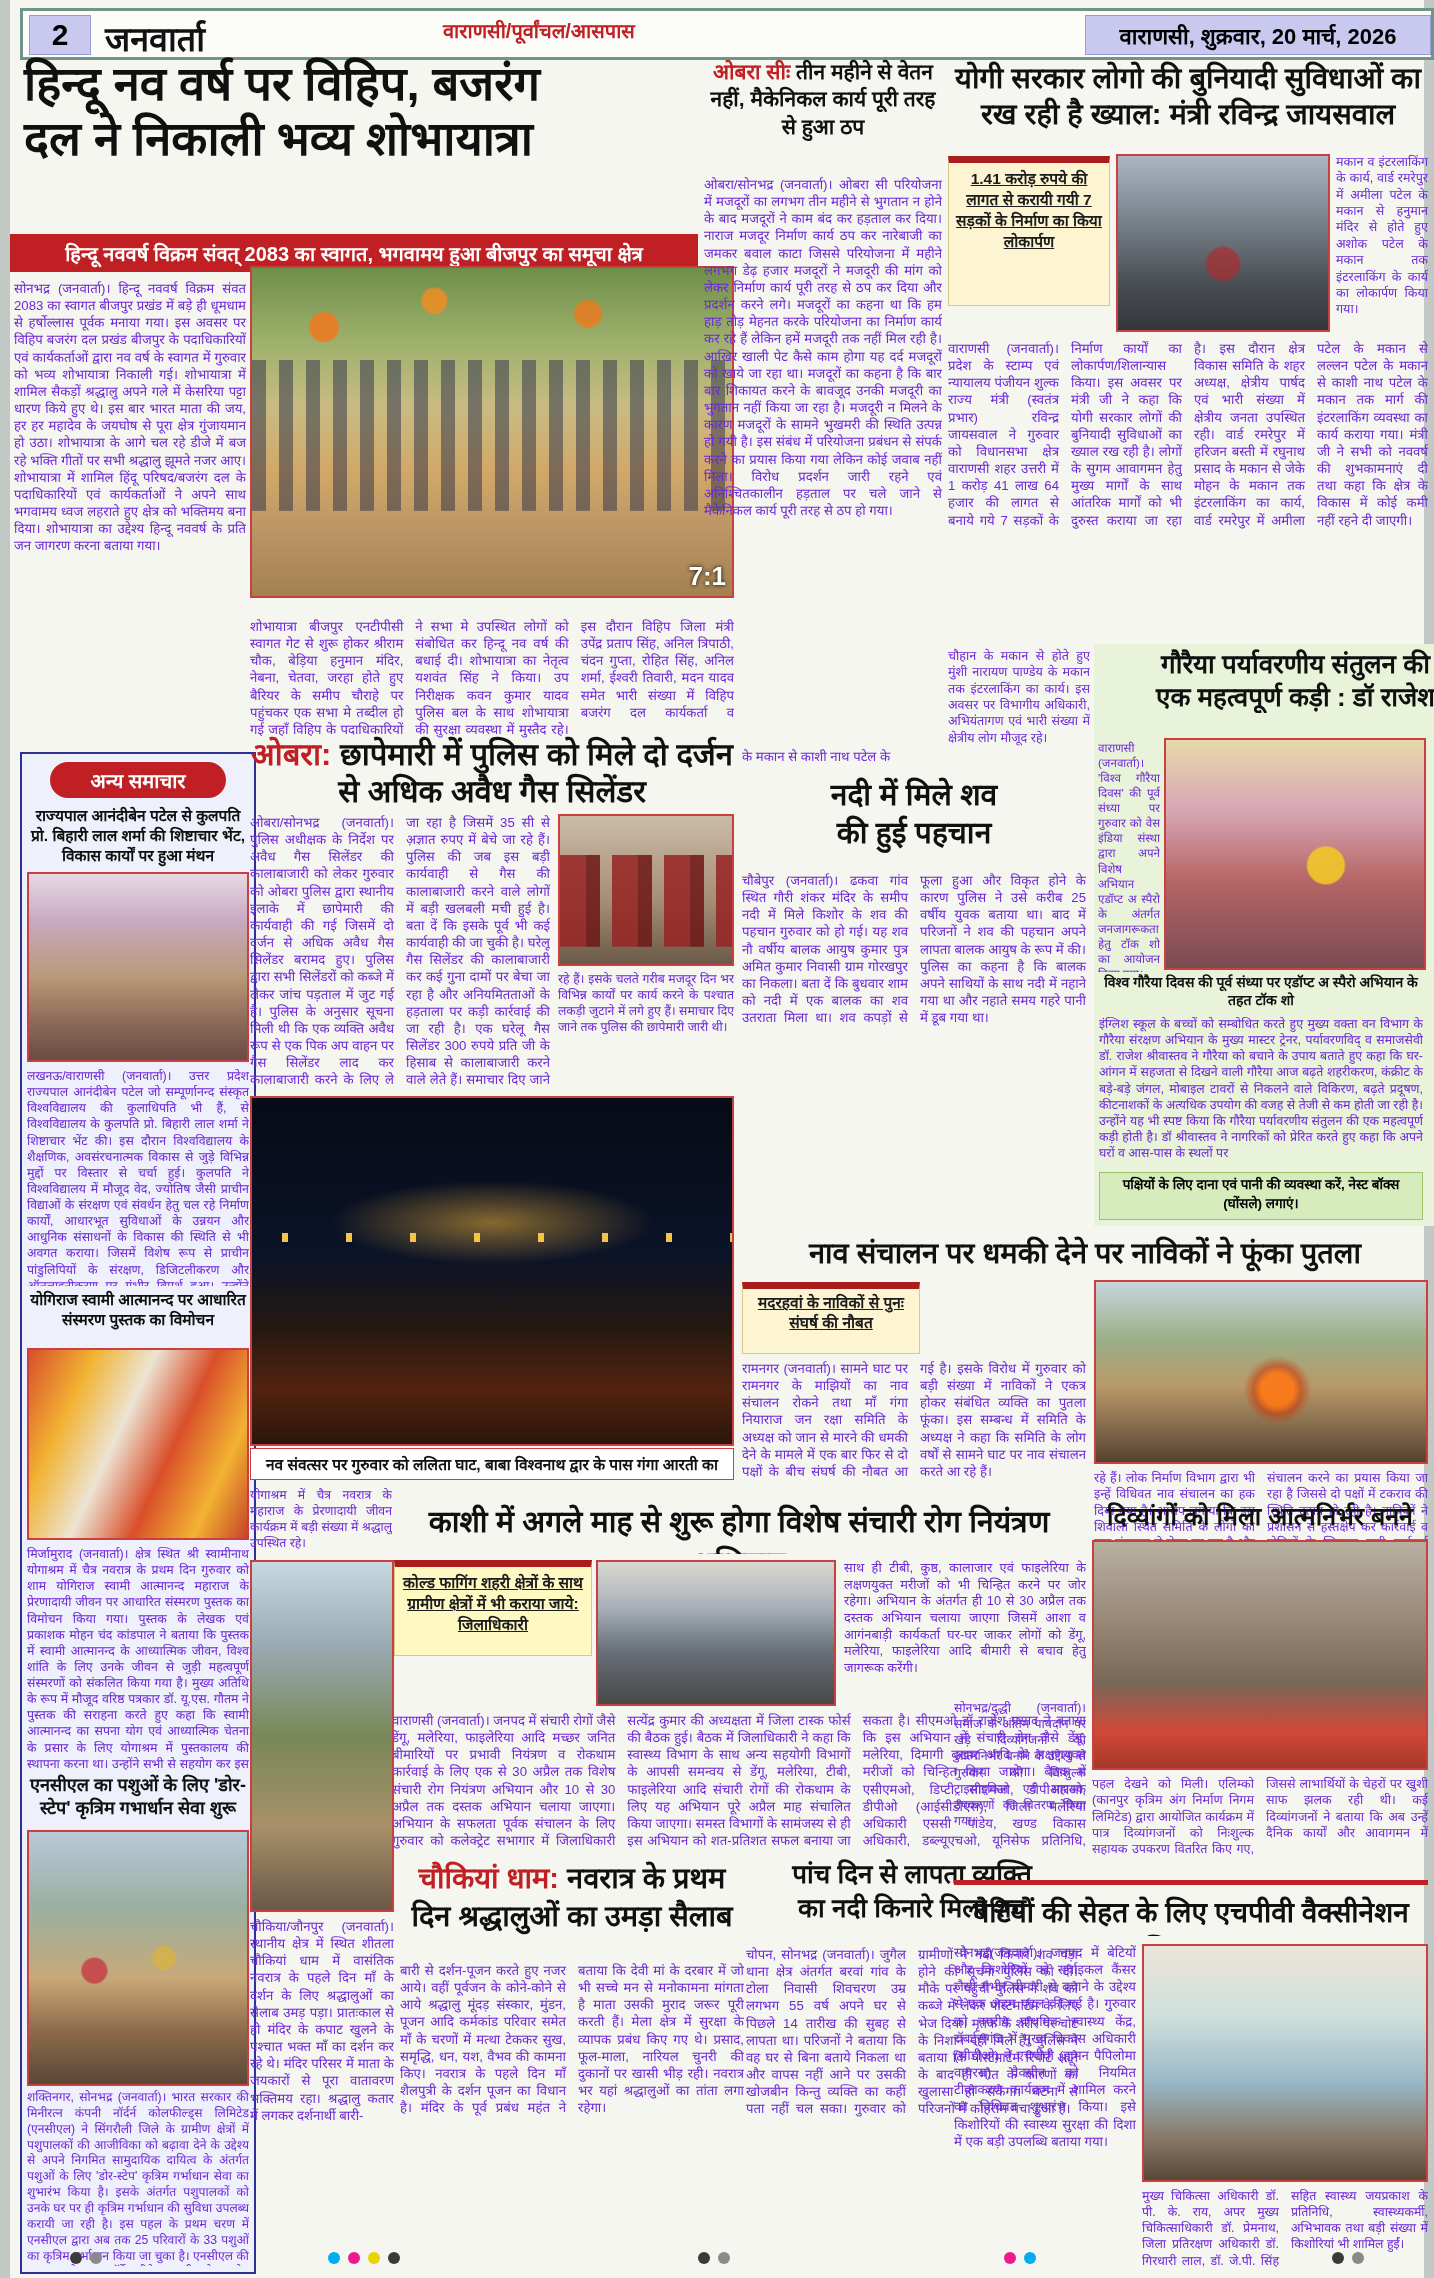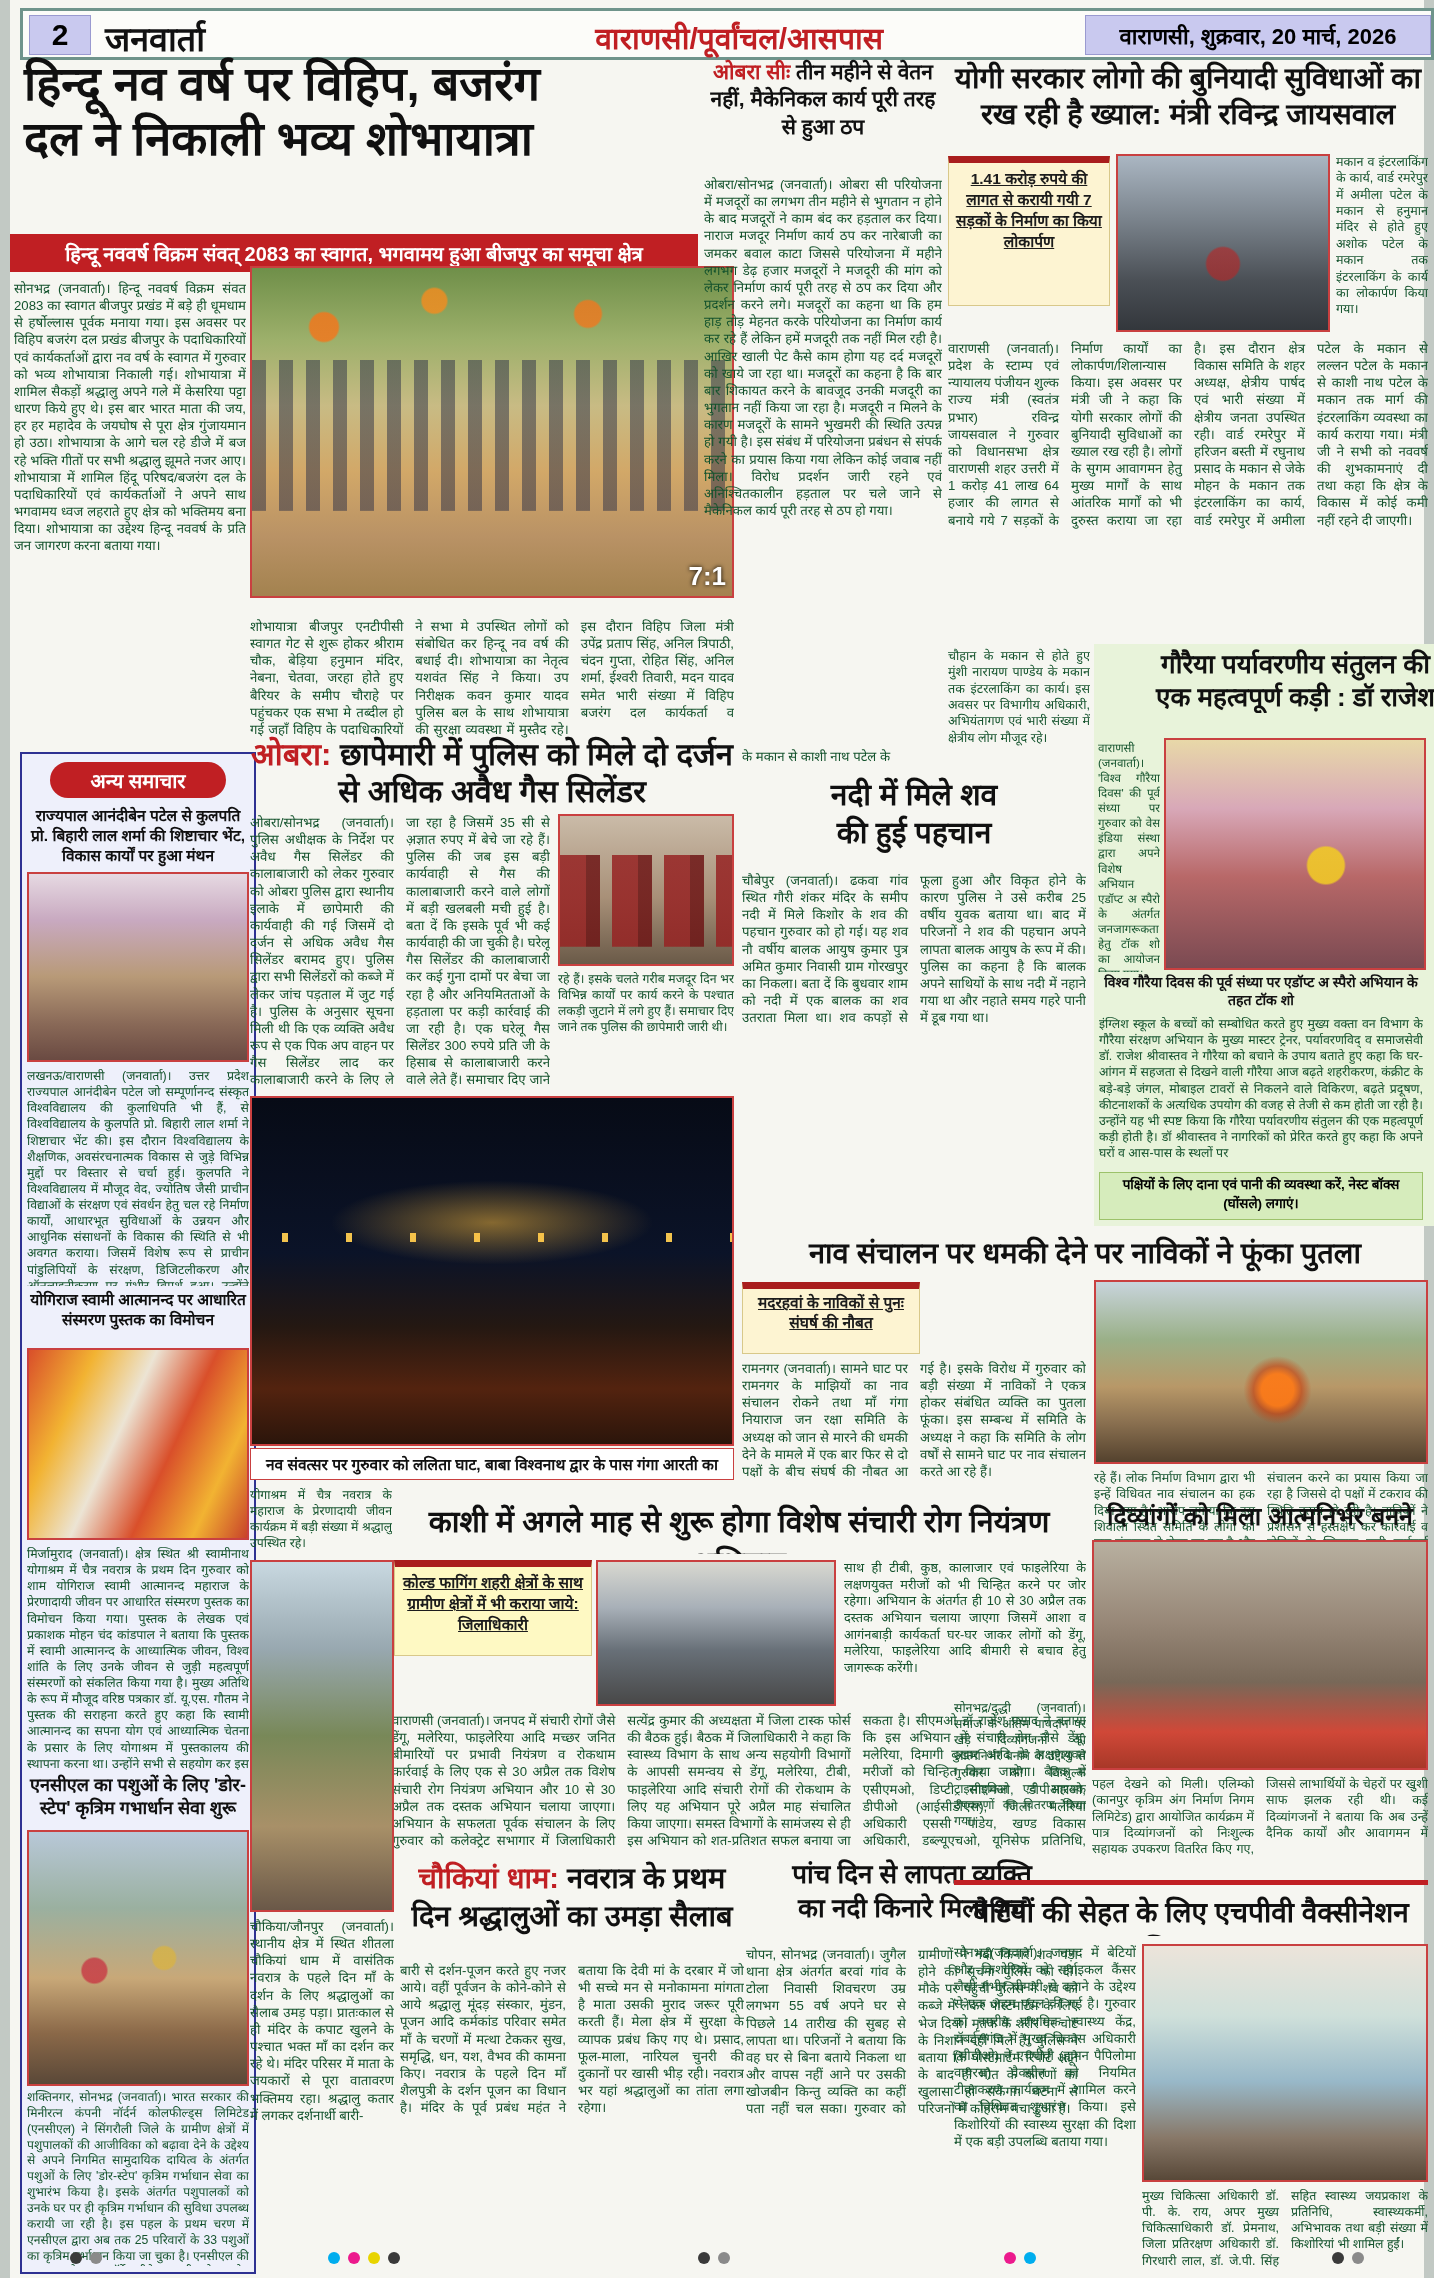--- a/index.html
+++ b/index.html
@@ -1,20 +1,20 @@
 <!DOCTYPE html>
 <html><head>
 <meta charset="utf-8">
 <style>
   * { margin:0; padding:0; box-sizing:border-box; }
   html,body { width:1434px; height:2278px; }
   body { background:#c2c9c4; font-family:"Liberation Sans","DejaVu Sans",sans-serif; position:relative; }
   .paper { position:absolute; left:10px; top:0; width:1414px; height:2278px; background:#f6f6f1; }
   .abs { position:absolute; }
-  .bt { font-size:13.2px; line-height:1.3; text-align:justify; color:#14532d; overflow:hidden; }
+  .bt { font-size:13.2px; line-height:1.3; text-align:justify; color:#6d28d9; overflow:hidden; }
   .c2 { column-count:2; column-gap:12px; }
   .c3 { column-count:3; column-gap:12px; }
   .c4 { column-count:4; column-gap:12px; }
   .hd { font-weight:bold; color:#101010; text-align:center; overflow:hidden; }
   .pre { white-space:pre-line; }
   .red { color:#c01f23; }
   .photo { position:absolute; border:2px solid #c94040; overflow:hidden; }
   .cap { font-weight:bold; text-align:center; color:#111; overflow:hidden; }
 
   
@@ -77,21 +77,21 @@
   .redrule { background:#c01f23; }
 </style>
 </head>
 <body>
 
 <div class="paper">
 
   <div class="hdrbox">
     <div class="lav abs" style="left:6px;top:4px;width:62px;height:40px;font-size:30px;font-weight:bold;">2</div>
     <div class="abs" style="left:82px;top:4px;font-size:34px;font-weight:bold;color:#111;">जनवार्ता</div>
-    <div class="abs red" style="left:420px;top:6px;width:440px;text-align:right;font-size:30px;font-weight:bold;">वाराणसी/पूर्वांचल/आसपास</div>
+    <div class="abs red" style="left:420px;top:6px;width:440px;text-align:left;font-size:20px;font-weight:bold;">वाराणसी/पूर्वांचल/आसपास</div>
     <div class="lav abs" style="left:1062px;top:4px;width:346px;height:40px;font-size:22px;font-weight:bold;">वाराणसी, शुक्रवार, 20 मार्च, 2026</div>
   </div>
 
   <div class="abs hd pre" style="left:4px;top:56px;width:692px;height:176px;font-size:47px;line-height:1.18;text-align:left;padding-left:10px;">हिन्दू नव वर्ष पर विहिप, बजरंग
 दल ने निकाली भव्य शोभायात्रा</div>
   <div class="strip abs" style="left:0;top:234px;width:688px;height:38px;font-size:20px;">हिन्दू नववर्ष विक्रम संवत् 2083 का स्वागत, भगवामय हुआ बीजपुर का समूचा क्षेत्र</div>
   <div class="abs bt" style="left:4px;top:280px;width:232px;height:468px;">सोनभद्र (जनवार्ता)। हिन्दू नववर्ष विक्रम संवत 2083 का स्वागत बीजपुर प्रखंड में बड़े ही धूमधाम से हर्षोल्लास पूर्वक मनाया गया। इस अवसर पर विहिप बजरंग दल प्रखंड बीजपुर के पदाधिकारियों एवं कार्यकर्ताओं द्वारा नव वर्ष के स्वागत में गुरुवार को भव्य शोभायात्रा निकाली गई। शोभायात्रा में शामिल सैकड़ों श्रद्धालु अपने गले में केसरिया पट्टा धारण किये हुए थे। इस बार भारत माता की जय, हर हर महादेव के जयघोष से पूरा क्षेत्र गुंजायमान हो उठा। शोभायात्रा के आगे चल रहे डीजे में बज रहे भक्ति गीतों पर सभी श्रद्धालु झूमते नजर आए। शोभायात्रा में शामिल हिंदू परिषद/बजरंग दल के पदाधिकारियों एवं कार्यकर्ताओं ने अपने साथ भगवामय ध्वज लहराते हुए क्षेत्र को भक्तिमय बना दिया। शोभायात्रा का उद्देश्य हिन्दू नववर्ष के प्रति जन जागरण करना बताया गया।</div>
   <div class="photo ph-procession" style="left:240px;top:266px;width:484px;height:332px;">
     <div class="wm">7:1</div>
   </div>

